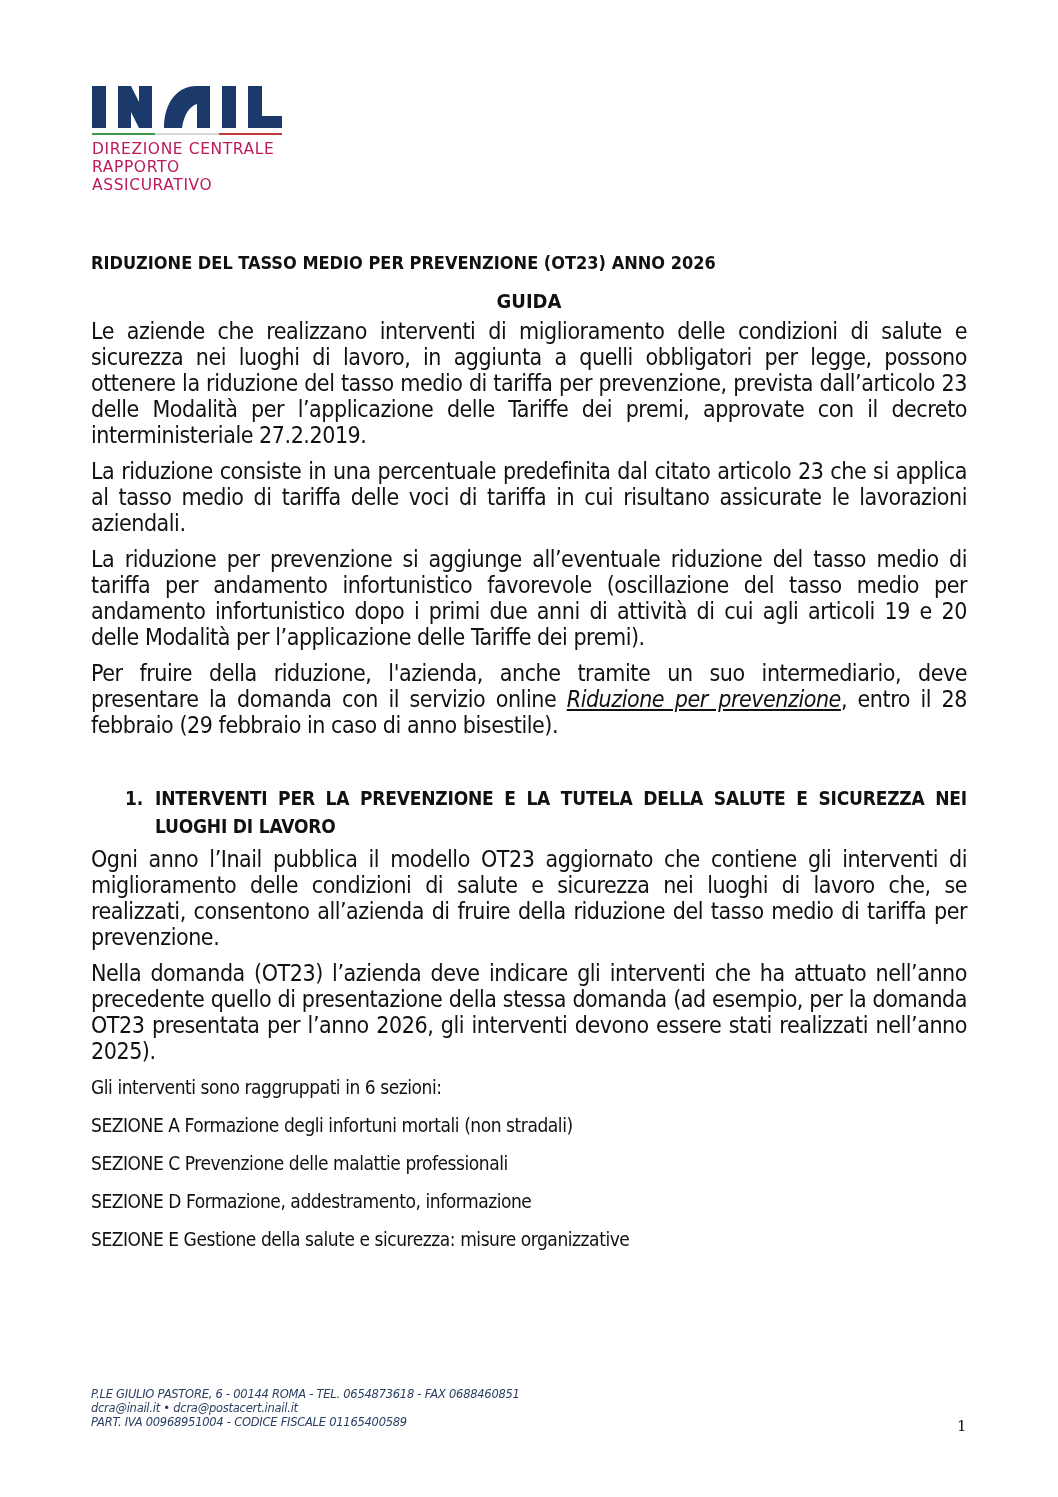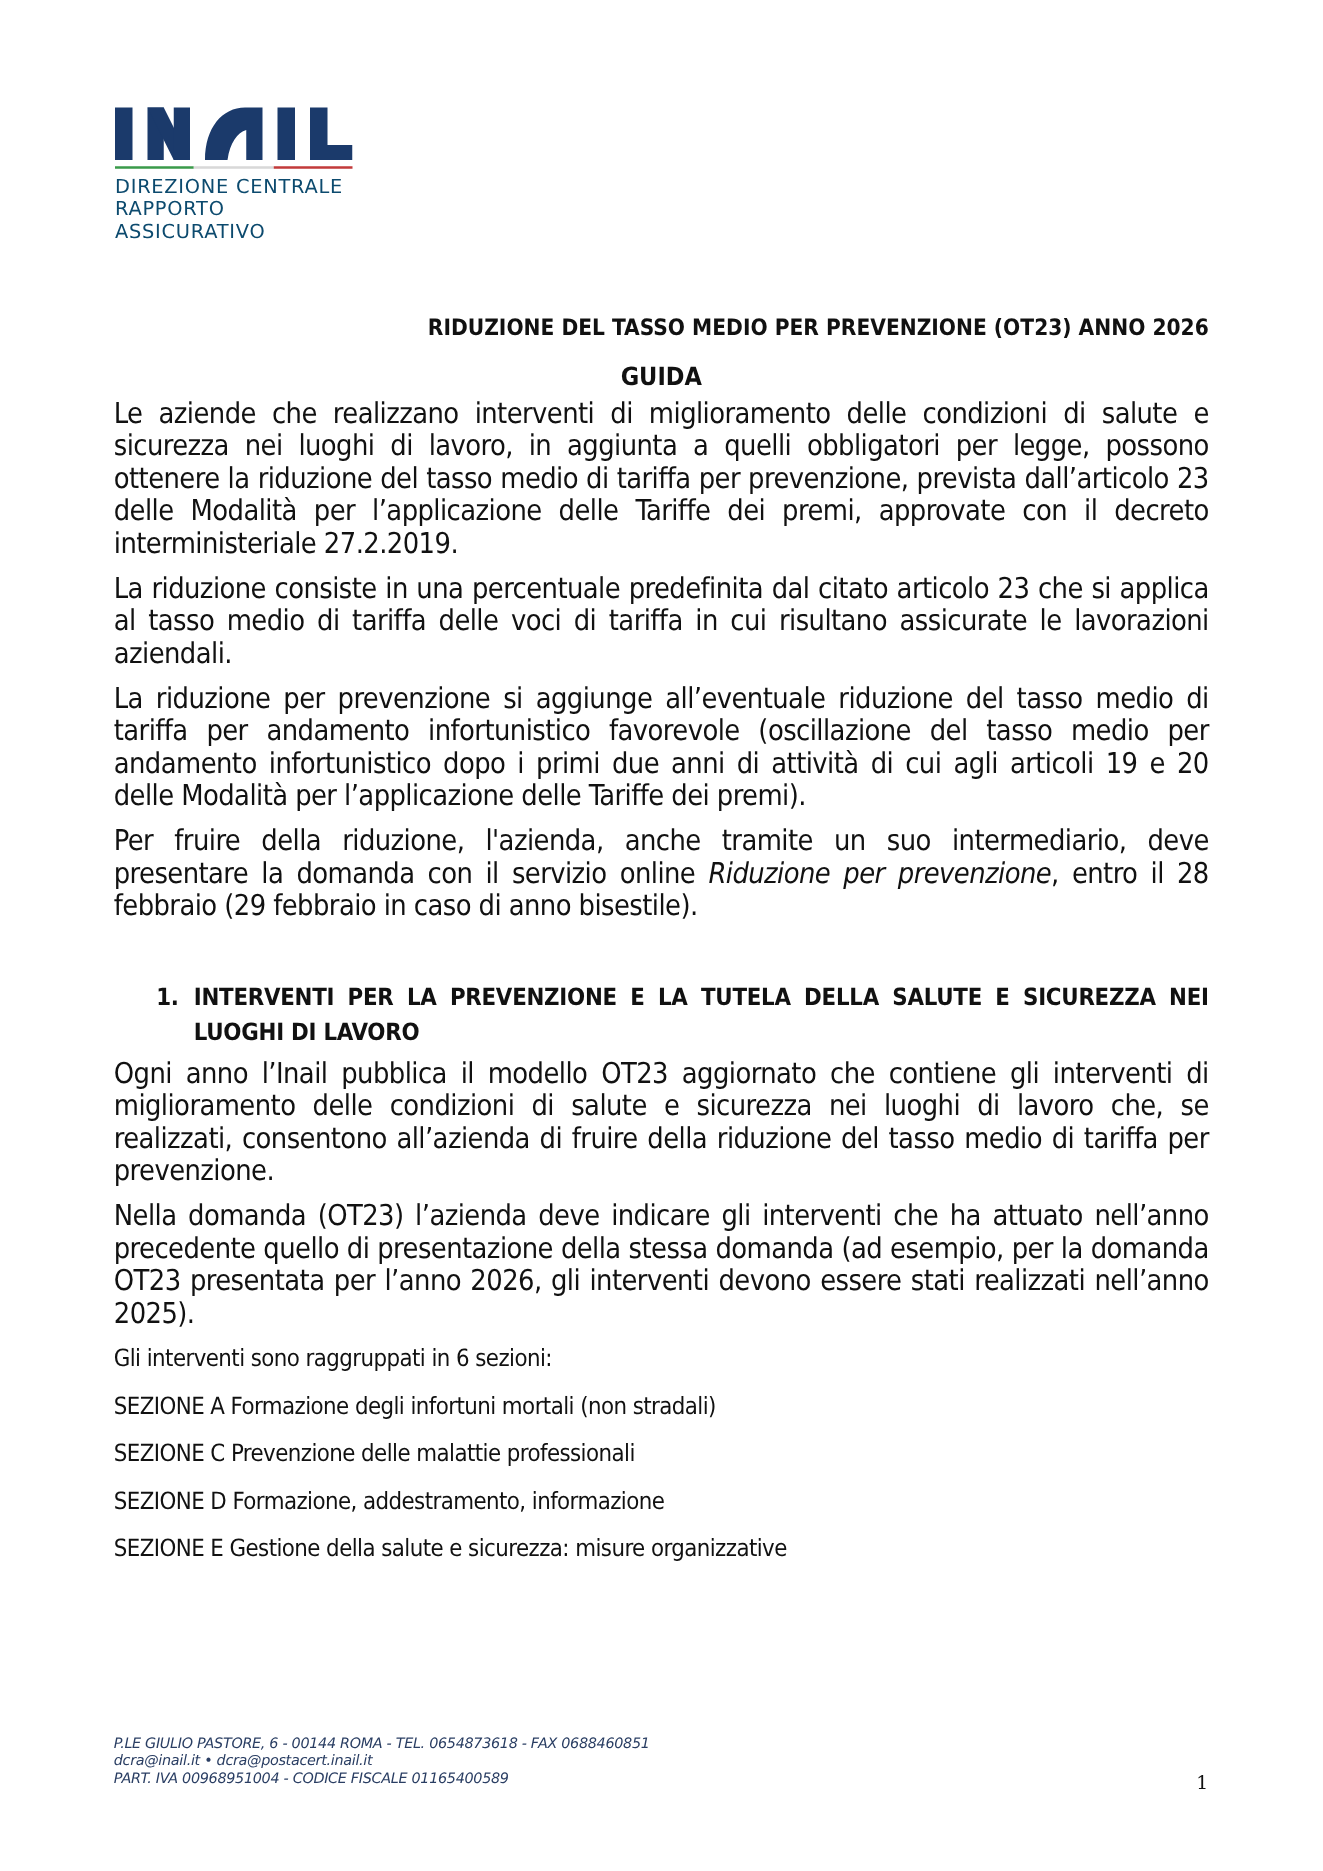--- a/index.html
+++ b/index.html
@@ -6,29 +6,29 @@
   body { width: 1058px; height: 1497px; position: relative; overflow: hidden; }
   .page { position: absolute; left: 0; top: 0; width: 1058px; height: 1497px; background: #fff; }
 
   
   .logo { position: absolute; left: 92px; top: 84px; width: 192px; }
   .logo-mark { display: block; width: 190px; height: 46px; }
   .logo-line { display: flex; height: 2px; width: 190px; margin-top: 3px; }
   .logo-line .g { flex: 1; background: #3a9a4a; }
   .logo-line .w { flex: 1; background: #d8d8d8; }
   .logo-line .r { flex: 1; background: #c23a3a; }
-  .logo-sub { margin-top: 5px; color: #0c4a6e; font-family: "DejaVu Sans", sans-serif; font-size: 15.5px; line-height: 18px; letter-spacing: 0.6px; }
+  .logo-sub { margin-top: 5px; color: #be185d; font-family: "DejaVu Sans", sans-serif; font-size: 15.5px; line-height: 18px; letter-spacing: 0.6px; }
   .logo-sub div { white-space: nowrap; }
 
   
   .content { position: absolute; left: 91px; top: 252px; width: 876px; font-family: "DejaVu Sans Condensed", "DejaVu Sans", sans-serif; color: #111; }
-  .title { text-align: right; font-weight: bold; font-size: 18px; line-height: 22px; margin: 0; }
+  .title { text-align: left; font-weight: bold; font-size: 18px; line-height: 22px; margin: 0; }
   .subtitle { text-align: center; font-weight: bold; font-size: 20px; line-height: 22px; margin: 16px 0 6px 0; }
   .p { font-size: 23px; line-height: 26px; text-align: justify; margin: 0 0 10px 0; letter-spacing: -0.45px; }
-  .p i { font-style: italic; }
+  .p i { font-style: italic; text-decoration: underline; }
   .section-head { display: flex; font-weight: bold; font-size: 19px; line-height: 28px; margin: 46px 0 6px 0; letter-spacing: -0.2px; }
   .section-num { width: 64px; text-align: right; padding-right: 0; flex: none; }
   .section-num span { display: inline-block; width: 30px; text-align: left; }
   .section-text { flex: 1; text-align: justify; text-align-last: left; }
   .sezione { font-size: 19px; line-height: 26px; margin: 0 0 12px 0; letter-spacing: -0.45px; }
 
   
   .footer { position: absolute; left: 91px; top: 1387px; color: #2a3e63; font-family: "DejaVu Sans", sans-serif; font-size: 11.5px; line-height: 14px; letter-spacing: -0.25px; }
   .footer div { white-space: nowrap; font-style: italic; }
   .page-number { position: absolute; left: 957px; top: 1417px; font-family: "DejaVu Serif", serif; font-size: 15px; color: #111; }

